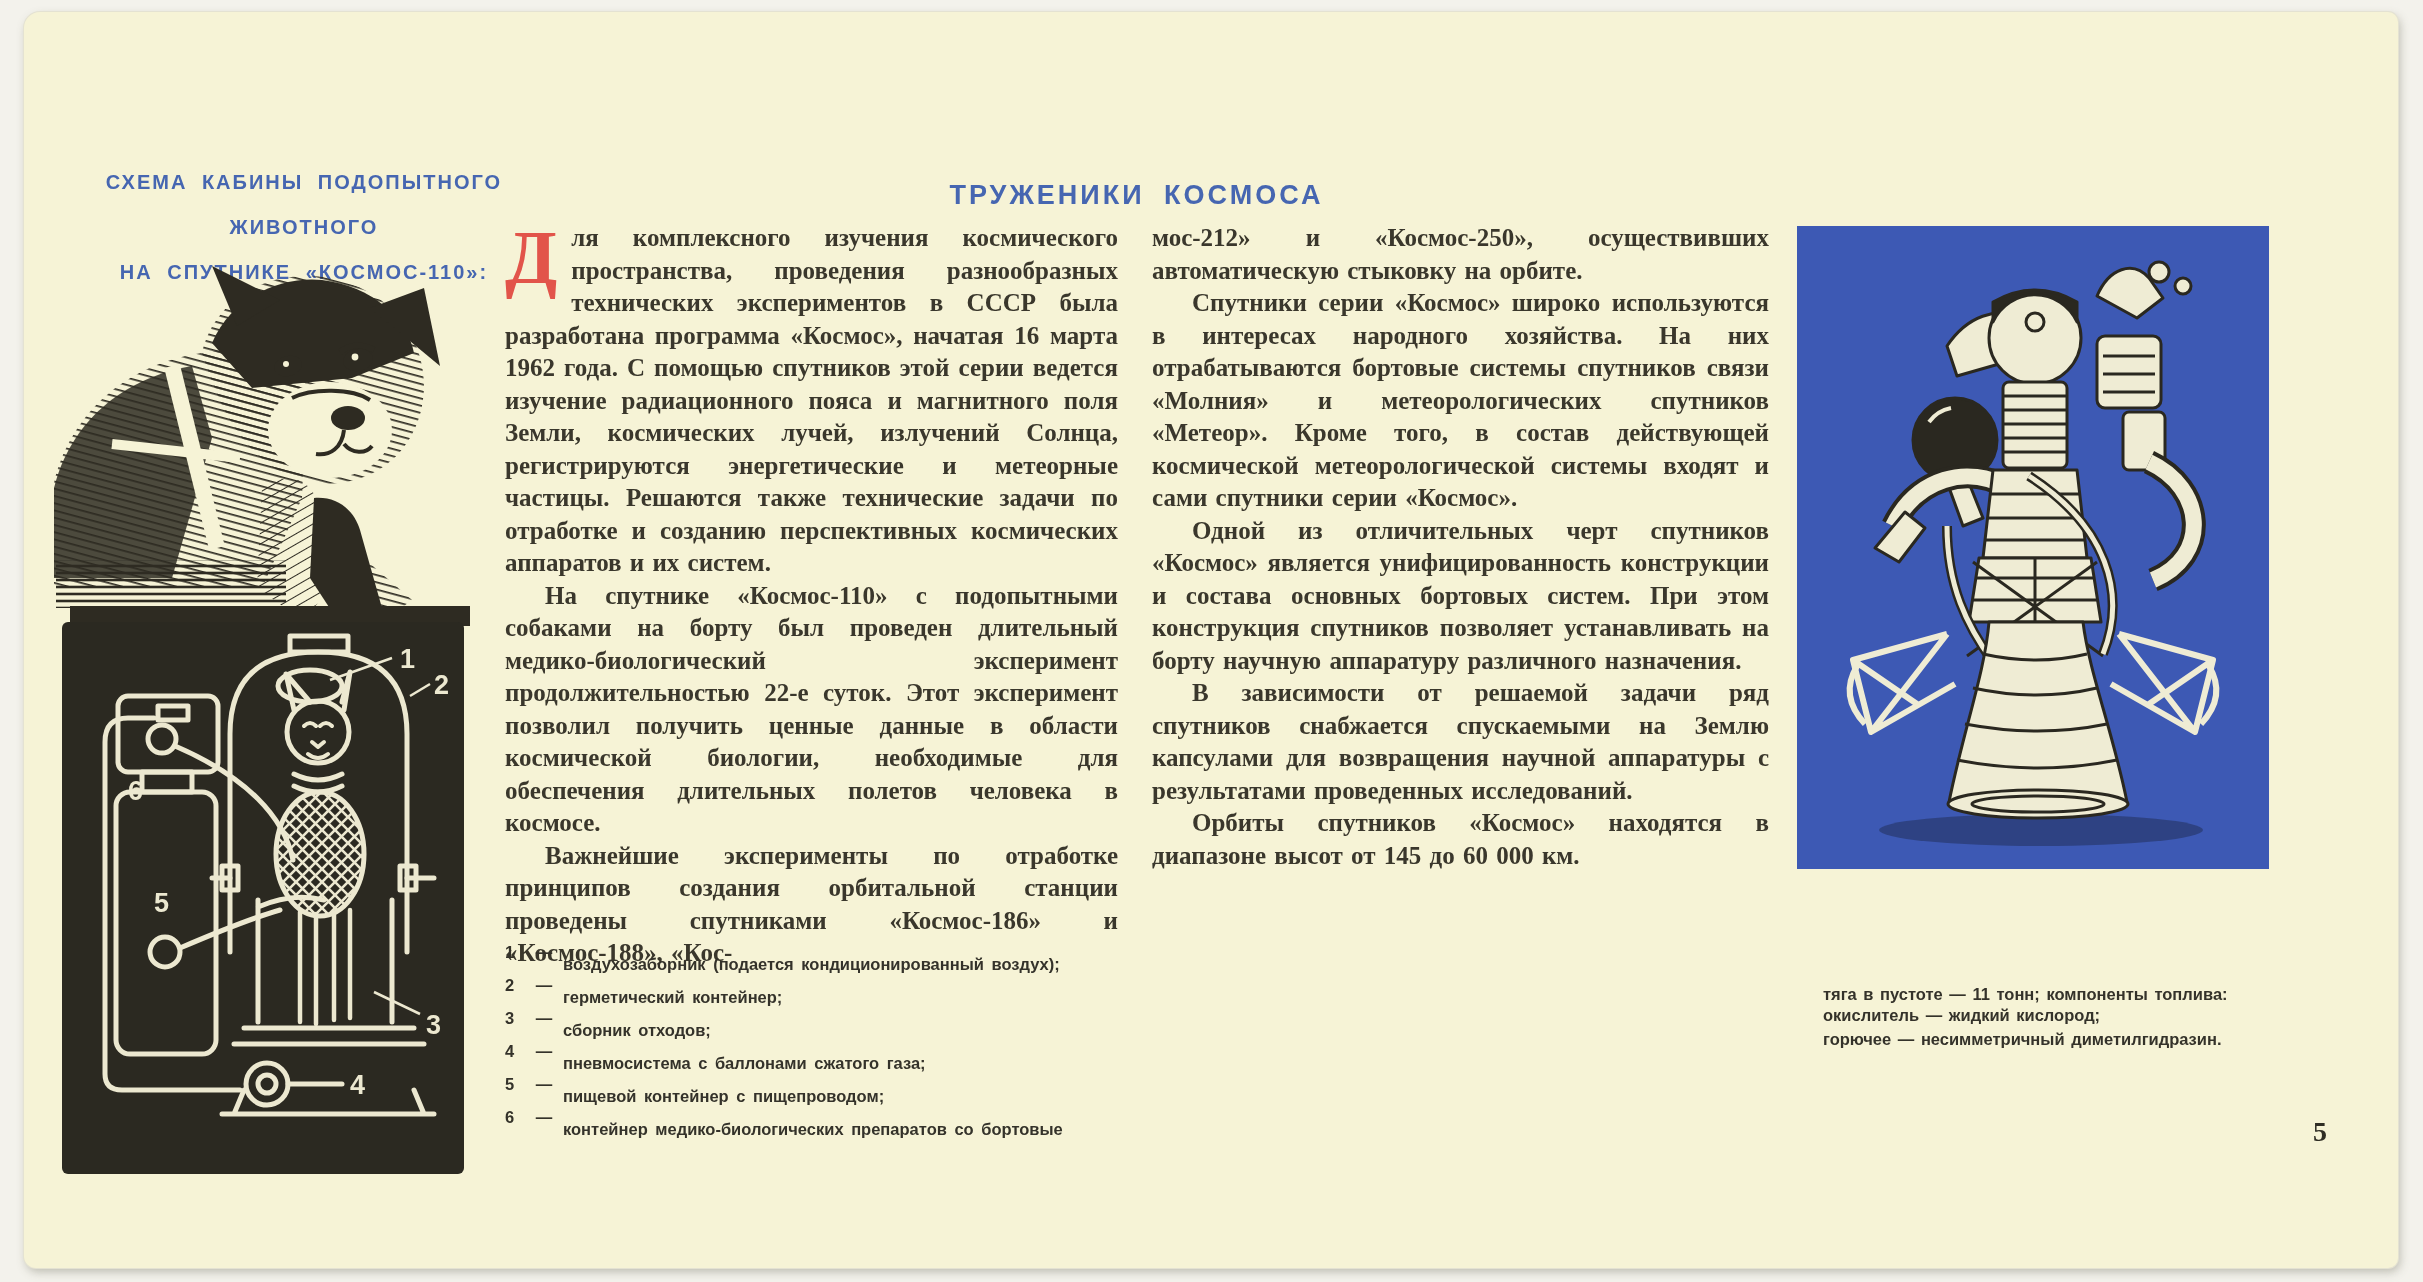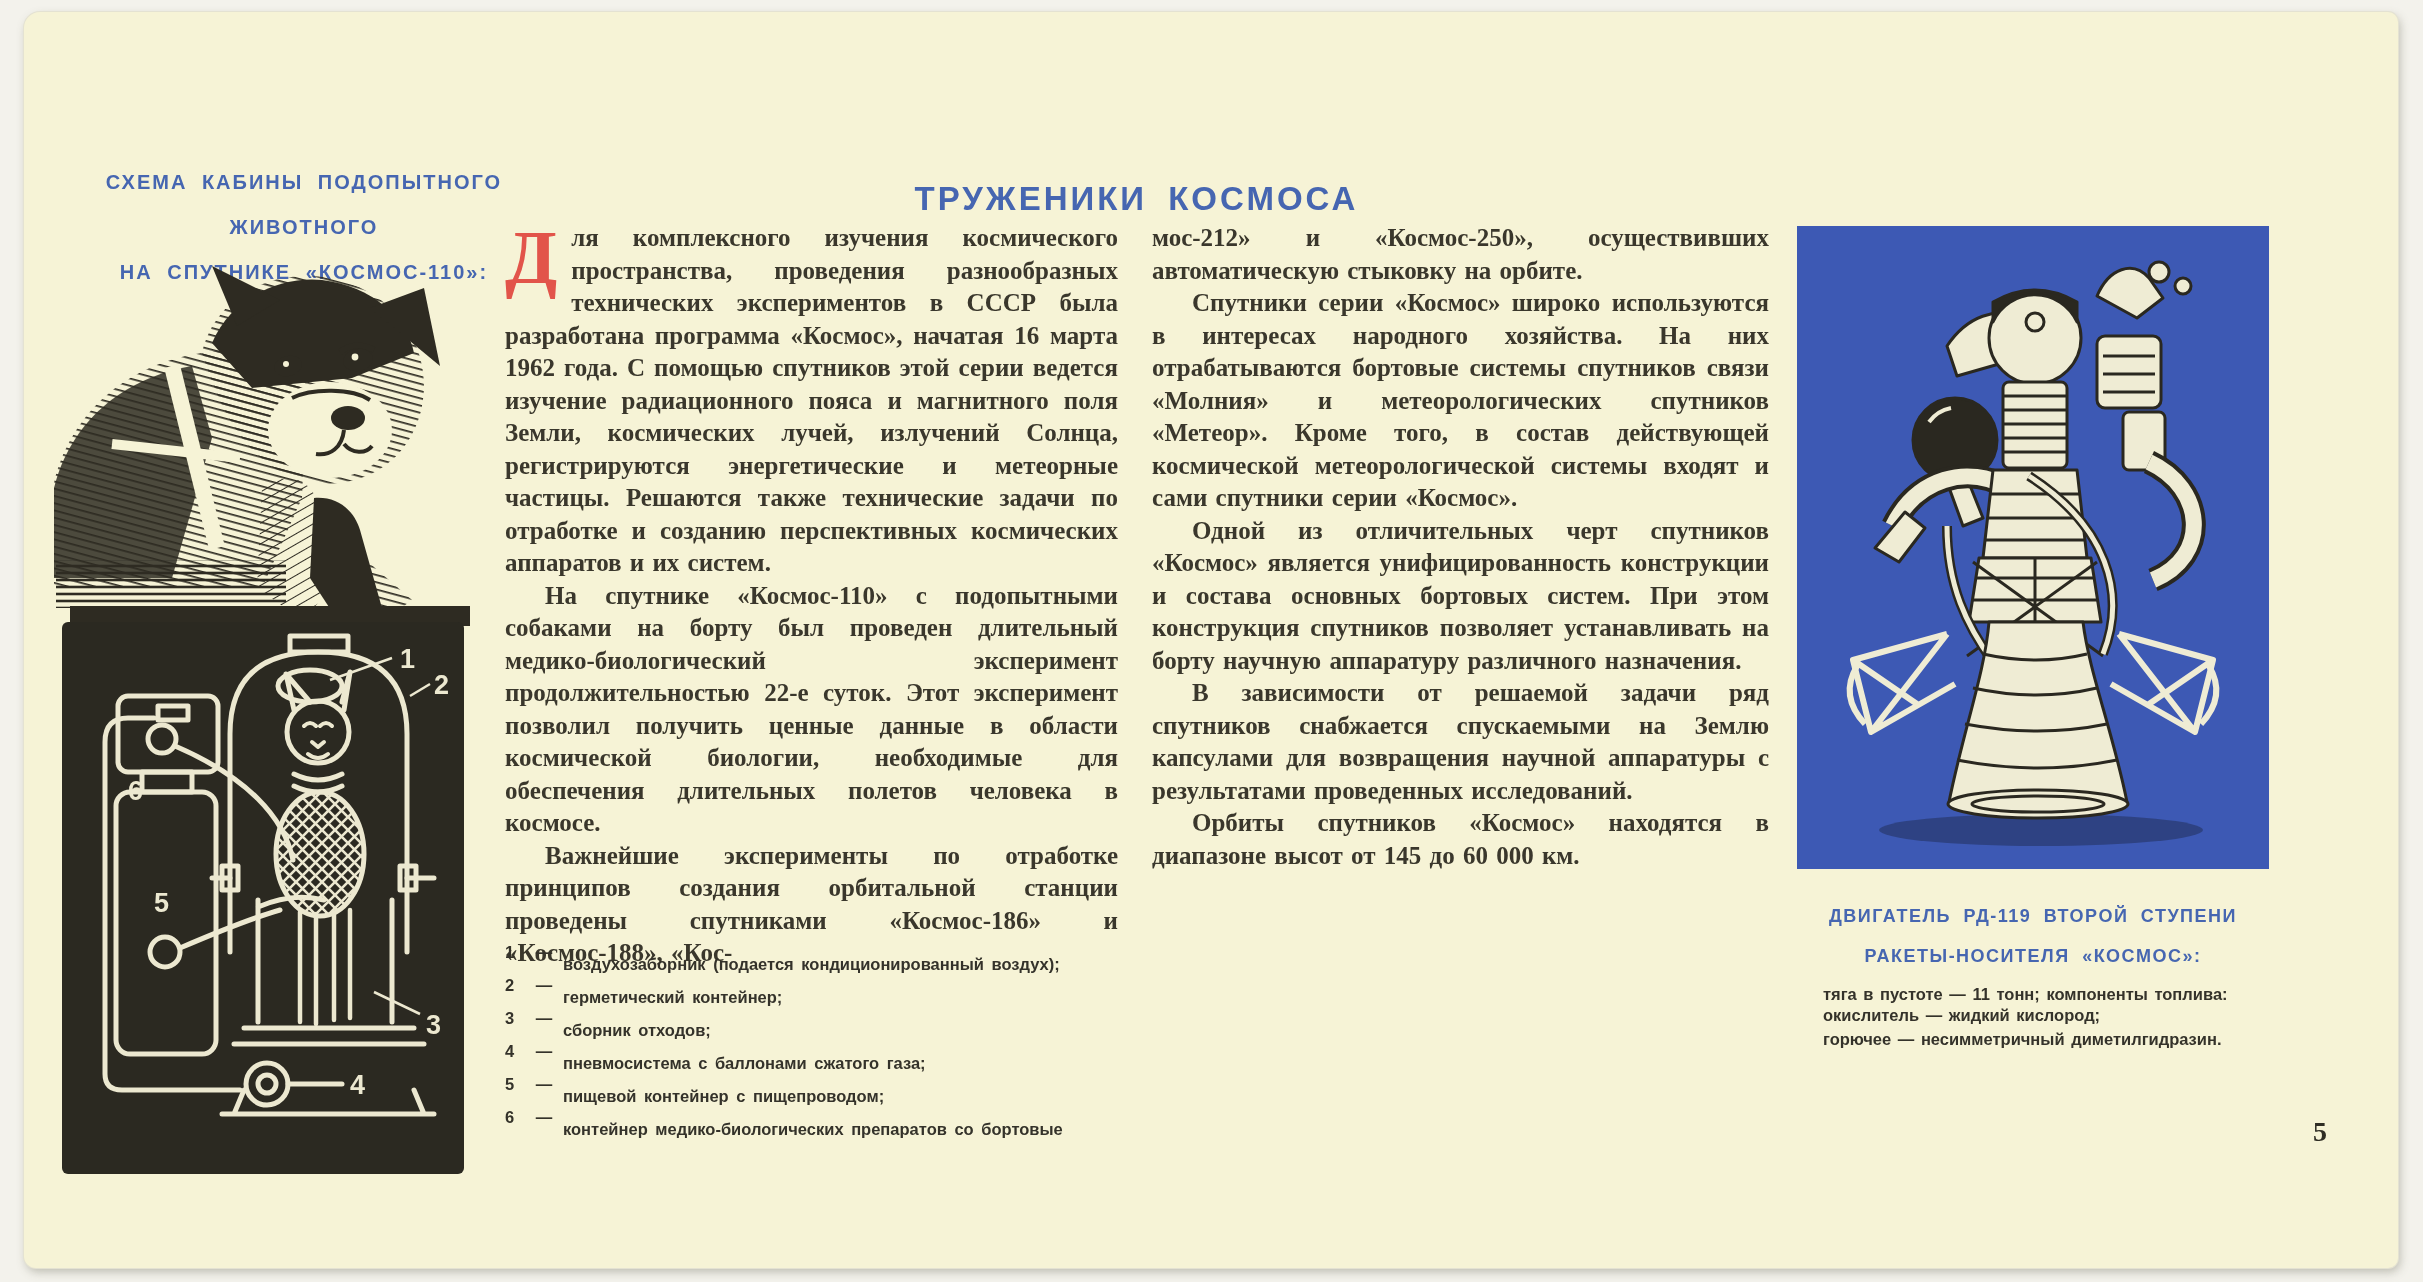--- a/index.html
+++ b/index.html
@@ -9,21 +9,21 @@
          background:#f6f3d6;border-radius:16px 10px 10px 12px;
          box-shadow:0 0 0 1px #e4e2d2, 2px 4px 10px rgba(90,88,70,.35);}
 
   
   .fig-head{position:absolute;left:18px;top:148px;width:524px;text-align:center;
             font-family:"Liberation Sans",sans-serif;font-weight:700;
             color:#4666b1;font-size:20px;line-height:45px;
             letter-spacing:2px;word-spacing:7px;}
   .title{position:absolute;left:481px;top:168px;width:1263px;text-align:center;
          font-family:"Liberation Sans",sans-serif;font-weight:700;
-         color:#4666b1;font-size:33px;letter-spacing:3px;word-spacing:9px;}
+         color:#4666b1;font-size:27px;letter-spacing:3px;word-spacing:9px;}
 
   
   .col{position:absolute;top:210px;width:613px;color:#3a372c;
        font-size:25px;line-height:32.5px;font-weight:700;
        text-align:justify;word-spacing:2px;}
   .col-left{left:481px;}
   .col-right{left:1128px;width:617px;}
   .col p{margin:0;text-indent:40px;}
   .col p.noindent{text-indent:0;}
   .dropcap{float:left;color:#e2544a;font-size:76px;line-height:62px;
@@ -279,24 +279,20 @@
       </g>
 
       <g stroke="#efecd4" stroke-width="6" fill="none" stroke-linejoin="round">
         <path d="M150,408 L56,434 L74,506 L158,458 M56,434 L120,478 M150,408 L74,506"></path>
         <path d="M322,408 L416,434 L398,506 L314,458 M416,434 L352,478 M322,408 L398,506"></path>
         <path d="M60,440 q-18,30 8,58"></path>
         <path d="M412,440 q18,30 -8,58"></path>
       </g>
     </svg>
 
-    <div class="engine-cap">
-      <div>ДВИГАТЕЛЬ РД-119 ВТОРОЙ СТУПЕНИ</div>
-      <div>РАКЕТЫ-НОСИТЕЛЯ «КОСМОС»:</div>
-    </div>
 
     <div class="engine-specs">
       <div>тяга в пустоте — 11 тонн; компоненты топлива:</div>
       <div>окислитель — жидкий кислород;</div>
       <div>горючее — несимметричный диметилгидразин.</div>
     </div>
 
     <div class="pagenum">5</div>
 
   </div>

